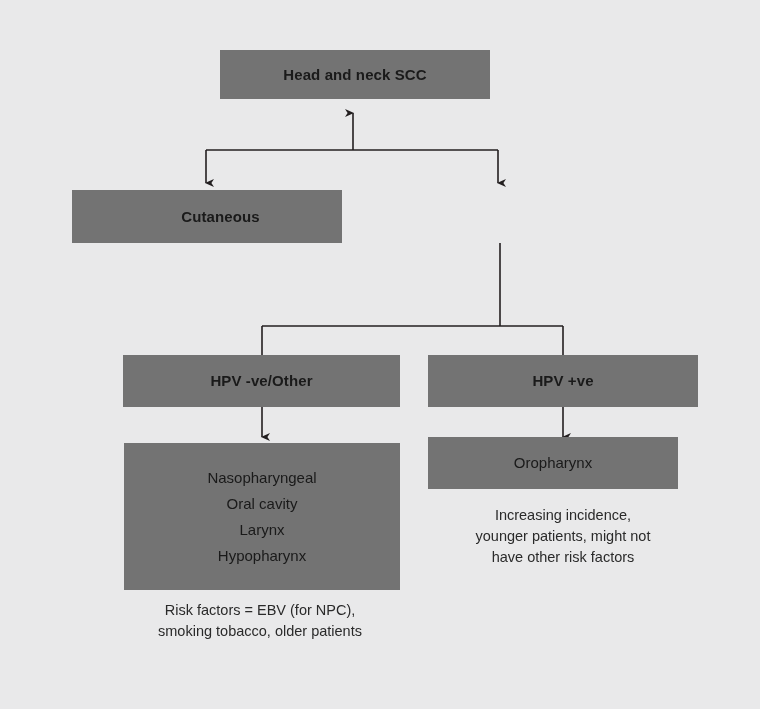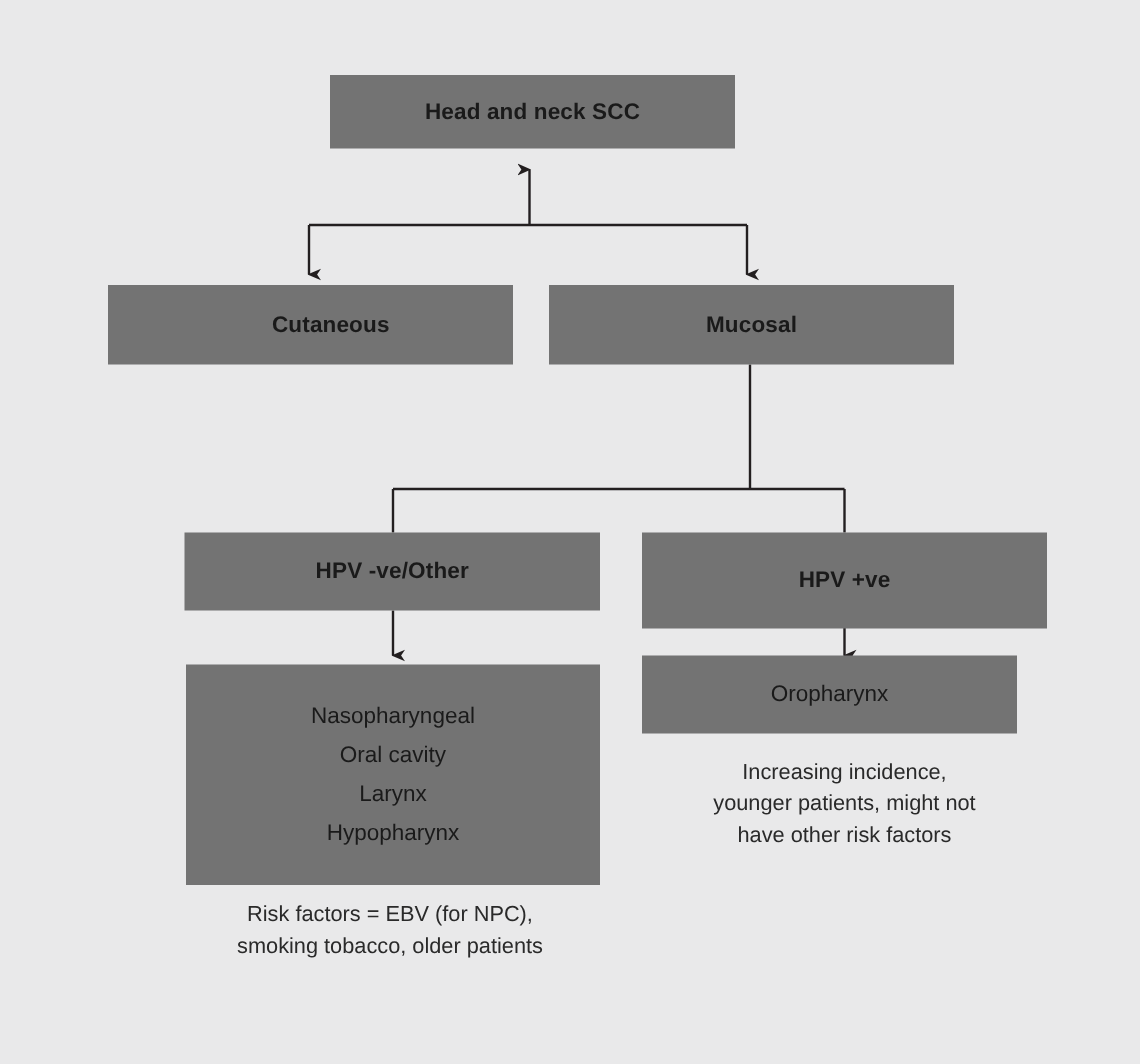--- a/index.html
+++ b/index.html
@@ -59,21 +59,21 @@
   }
   .caption .line {
     white-space: nowrap;
   }
 
   
   #node-root      { left: 220px; top: 50px;  width: 270px; height: 49px; }
   #node-cutaneous { left: 72px;  top: 190px; width: 270px; height: 53px; padding-left: 27px; }
   #node-mucosal   { left: 366px; top: 190px; width: 270px; height: 53px; }
   #node-hpvneg    { left: 123px; top: 355px; width: 277px; height: 52px; }
-  #node-hpvpos    { left: 428px; top: 355px; width: 270px; height: 64px; }
+  #node-hpvpos    { left: 428px; top: 355px; width: 270px; height: 52px; }
   #node-sites     { left: 124px; top: 443px; width: 276px; height: 147px; }
   #node-oropharynx{ left: 428px; top: 437px; width: 250px; height: 52px; }
 
   #caption-cutaneous { left: 72px;  top: 252px; width: 270px; }
   #caption-hpvneg    { left: 110px; top: 600px; width: 300px; }
   #caption-hpvpos    { left: 428px; top: 505px; width: 270px; }
 </style>
 </head>
 <body>
 
@@ -110,23 +110,20 @@
   </svg>
 
   <div class="node bold" id="node-root">
     <span class="line">Head and neck SCC</span>
   </div>
 
   <div class="node bold" id="node-cutaneous">
     <span class="line">Cutaneous</span>
   </div>
 
-  <div class="node bold" id="node-mucosal">
-    <span class="line">Mucosal</span>
-  </div>
 
   <div class="node bold" id="node-hpvneg">
     <span class="line">HPV -ve/Other</span>
   </div>
 
   <div class="node bold" id="node-hpvpos">
     <span class="line">HPV +ve</span>
   </div>
 
   <div class="node plain" id="node-sites">

